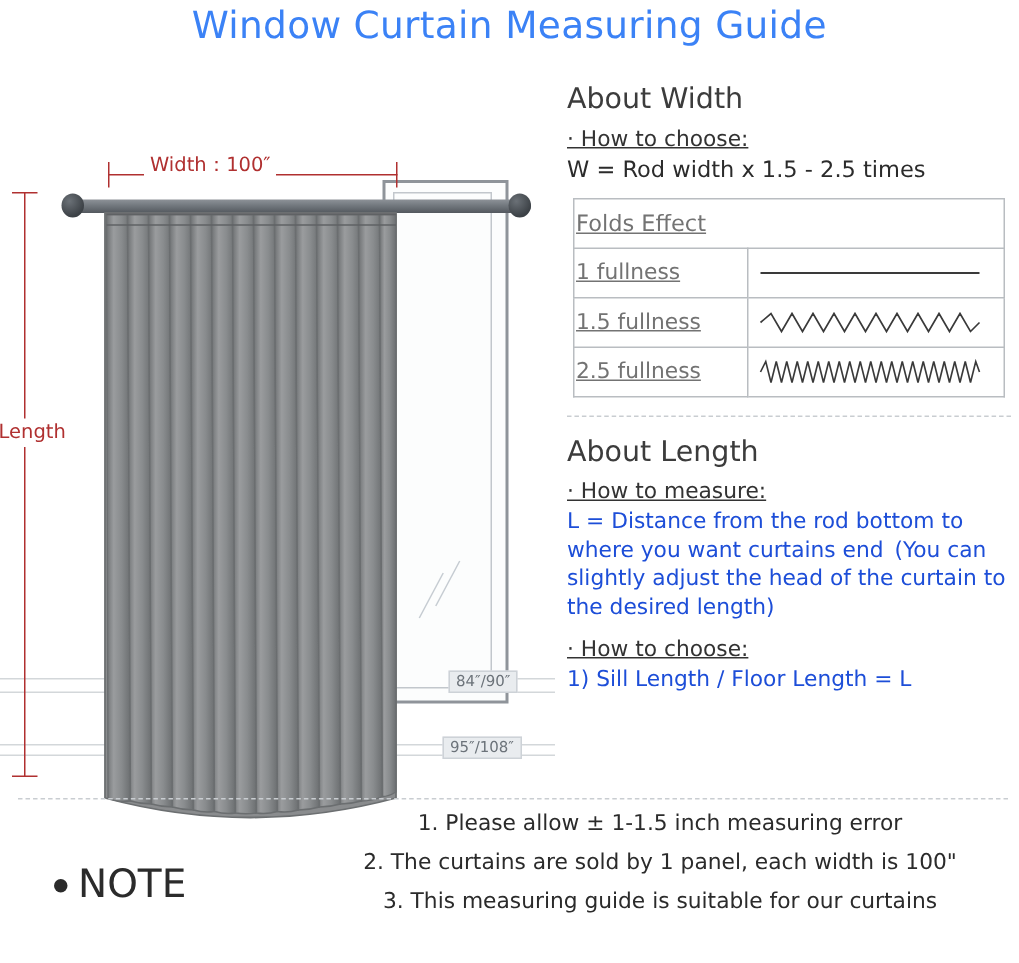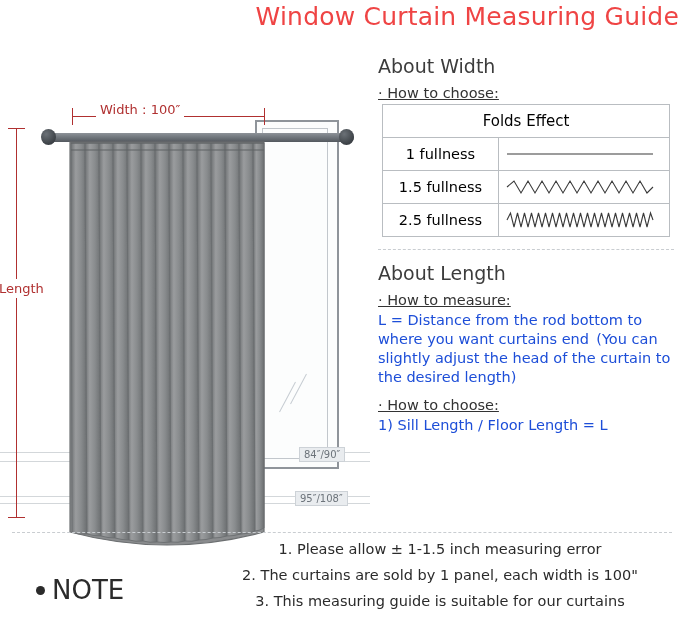--- a/index.html
+++ b/index.html
@@ -20,23 +20,23 @@
     width: 679px;
     height: 642px;
   }
 
   
   .title {
     position: absolute;
     left: 0;
     top: 0;
     width: 679px;
-    text-align: right;
+    text-align: center;
     font-size: 25px;
-    color: #ef4444;
+    color: #3b82f6;
     letter-spacing: 0.2px;
     padding-top: 2px;
     box-sizing: border-box;
   }
 
   
   .left-panel {
     position: absolute;
     left: 0;
     top: 44px;
@@ -219,24 +219,25 @@
   
   table.folds {
     width: 288px;
     border-collapse: collapse;
     margin: 2px 0 12px 4px;
   }
   table.folds th, table.folds td {
     border: 1px solid #b9bdc1;
     font-weight: normal;
     font-size: 14.5px;
-    color: #000000;
+    color: #737373;
     height: 30px;
-    text-align: center;
+    text-align: left;
     background: #fff;
+    text-decoration: underline;
   }
   table.folds th { font-size: 15px; }
   table.folds td.label { width: 126px; }
   table.folds td.graph { width: 160px; padding: 0 6px; }
   table.folds td.graph svg { display: block; }
 
   .divider {
     width: 296px;
     height: 0;
     border-top: 1px dashed #c9cdd1;
@@ -354,20 +355,21 @@
     </div>
 
     <div class="sill-tag">84″/90″</div>
     <div class="floor-tag">95″/108″</div>
   </div>
 
   <div class="right-panel">
 
     <div class="section-head">About Width</div>
     <div class="bullet-line">· How to choose:</div>
+    <div class="formula-line">W = Rod width x 1.5 - 2.5 times</div>
 
     <table class="folds">
       <tbody>
           <tr>
         <th colspan="2">Folds Effect</th>
       </tr>
       <tr>
         <td class="label">1 fullness</td>
         <td class="graph">
           <svg width="150" height="22" viewBox="0 0 150 22">

